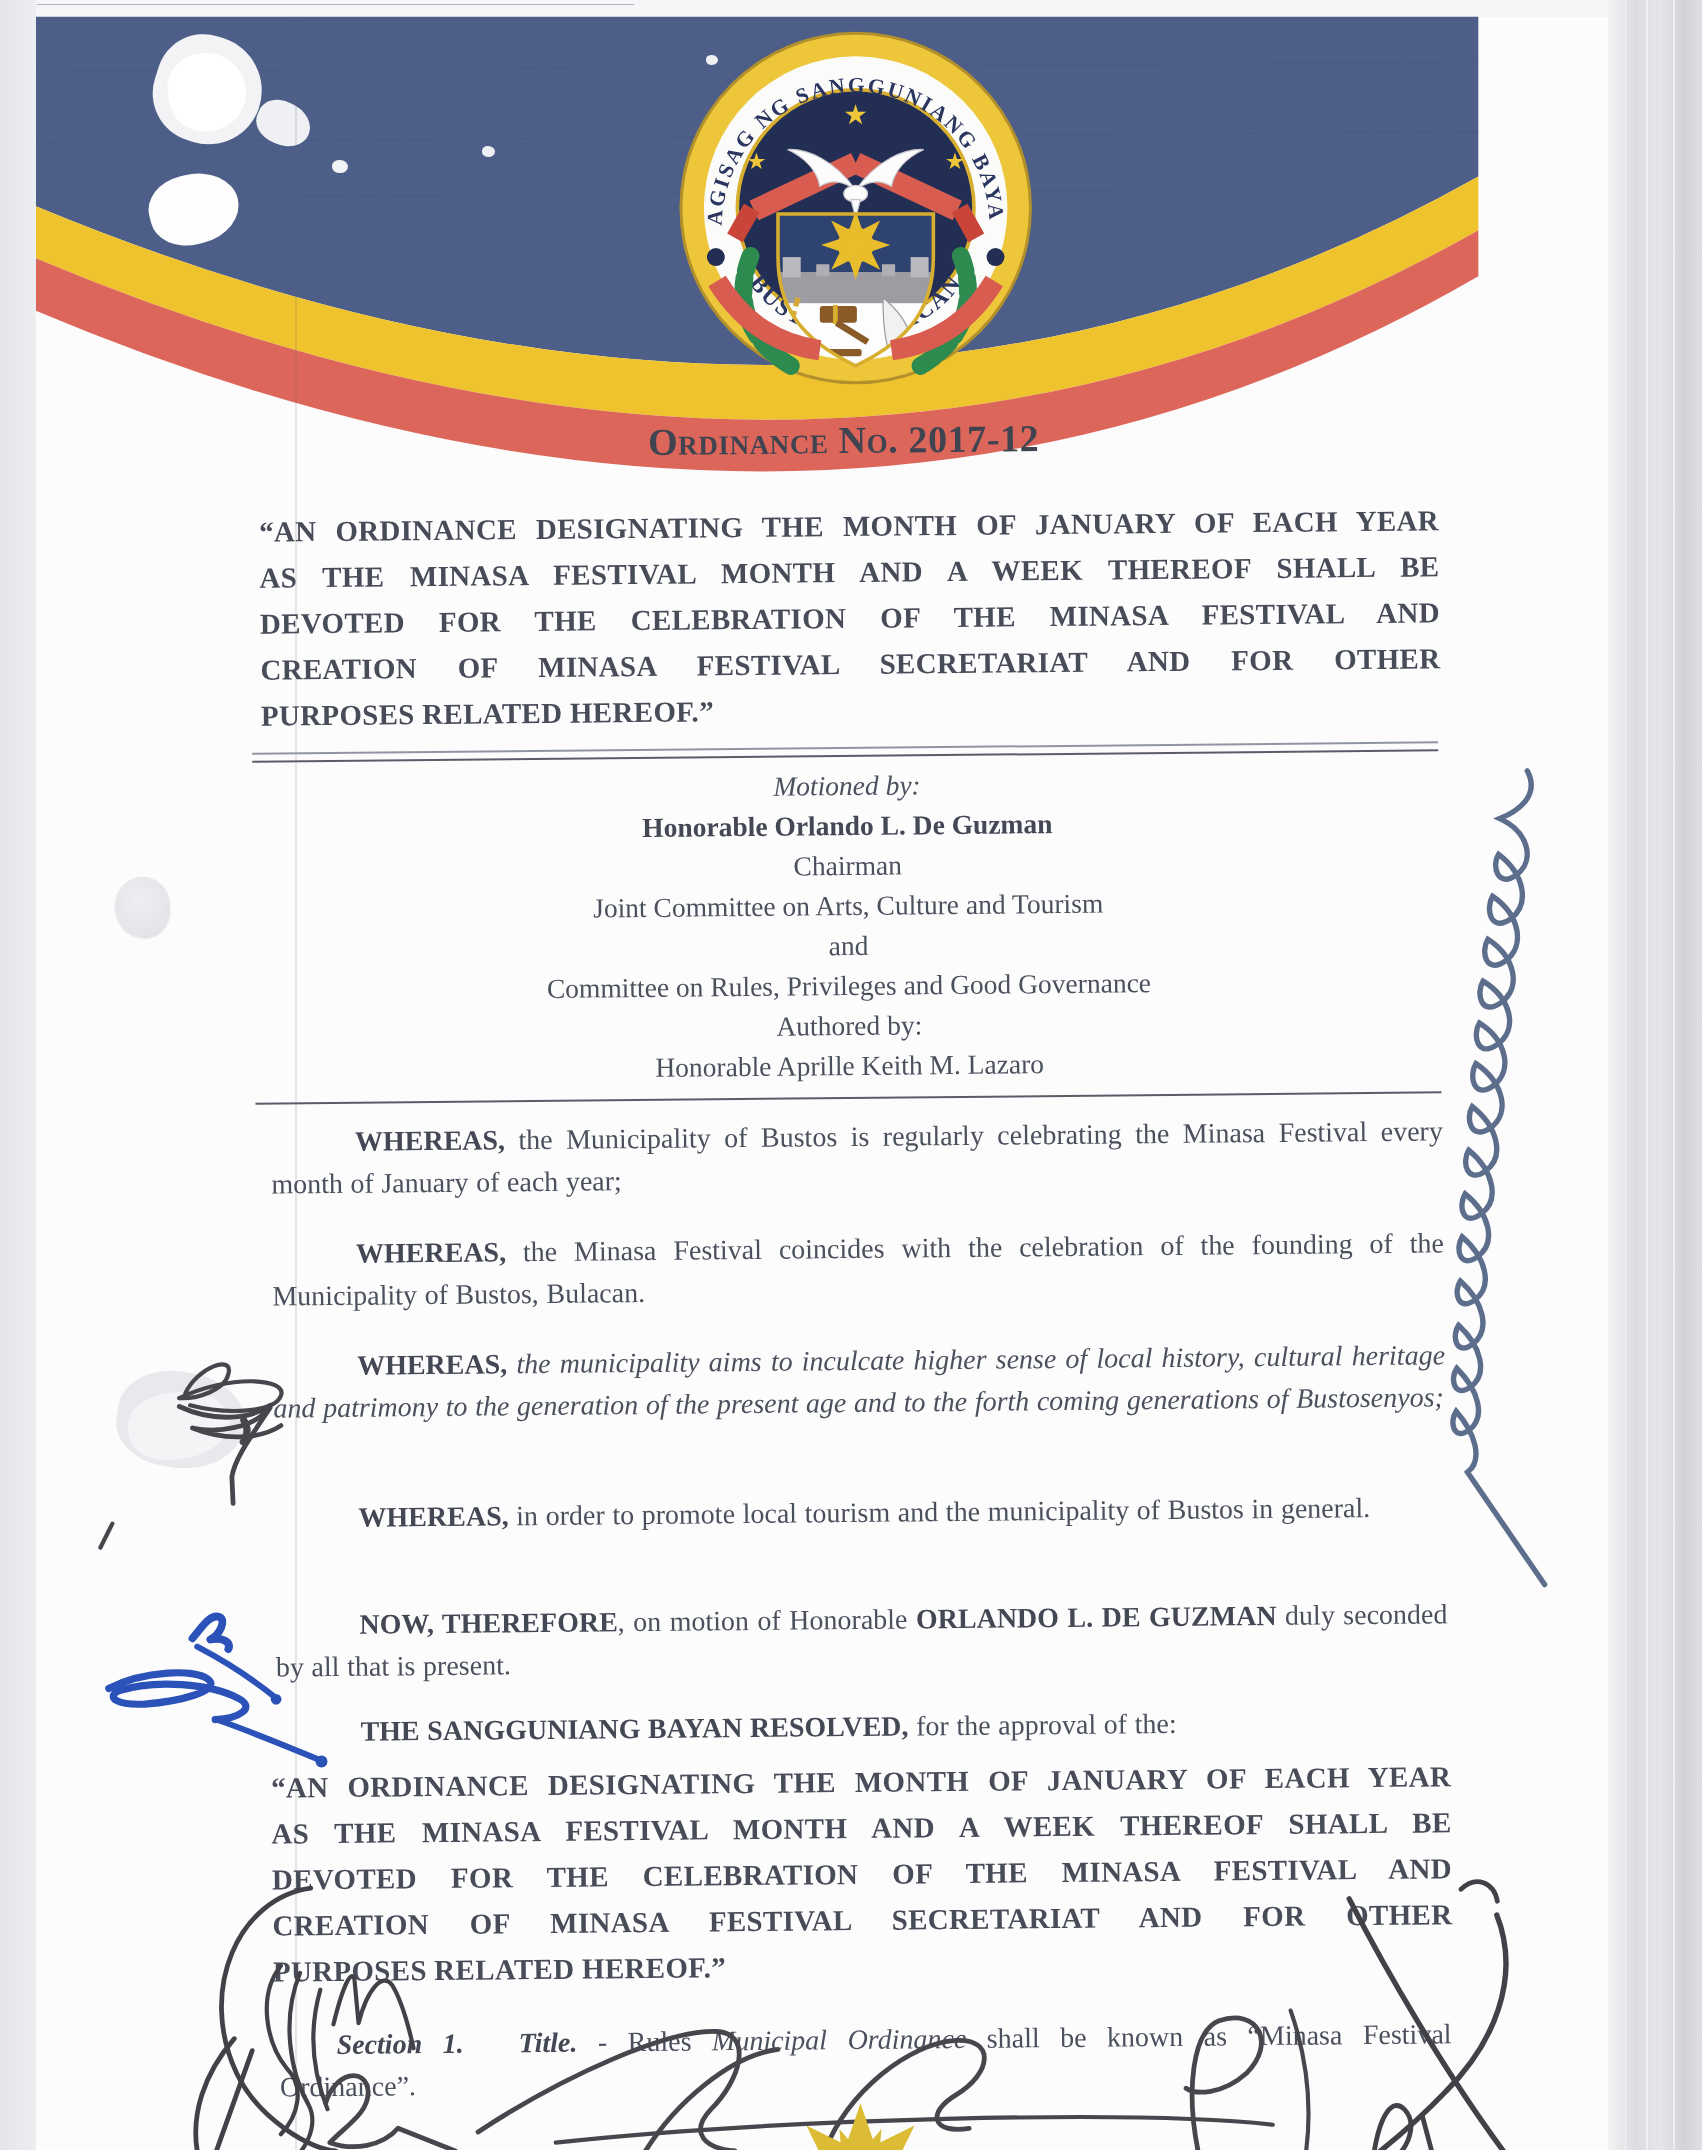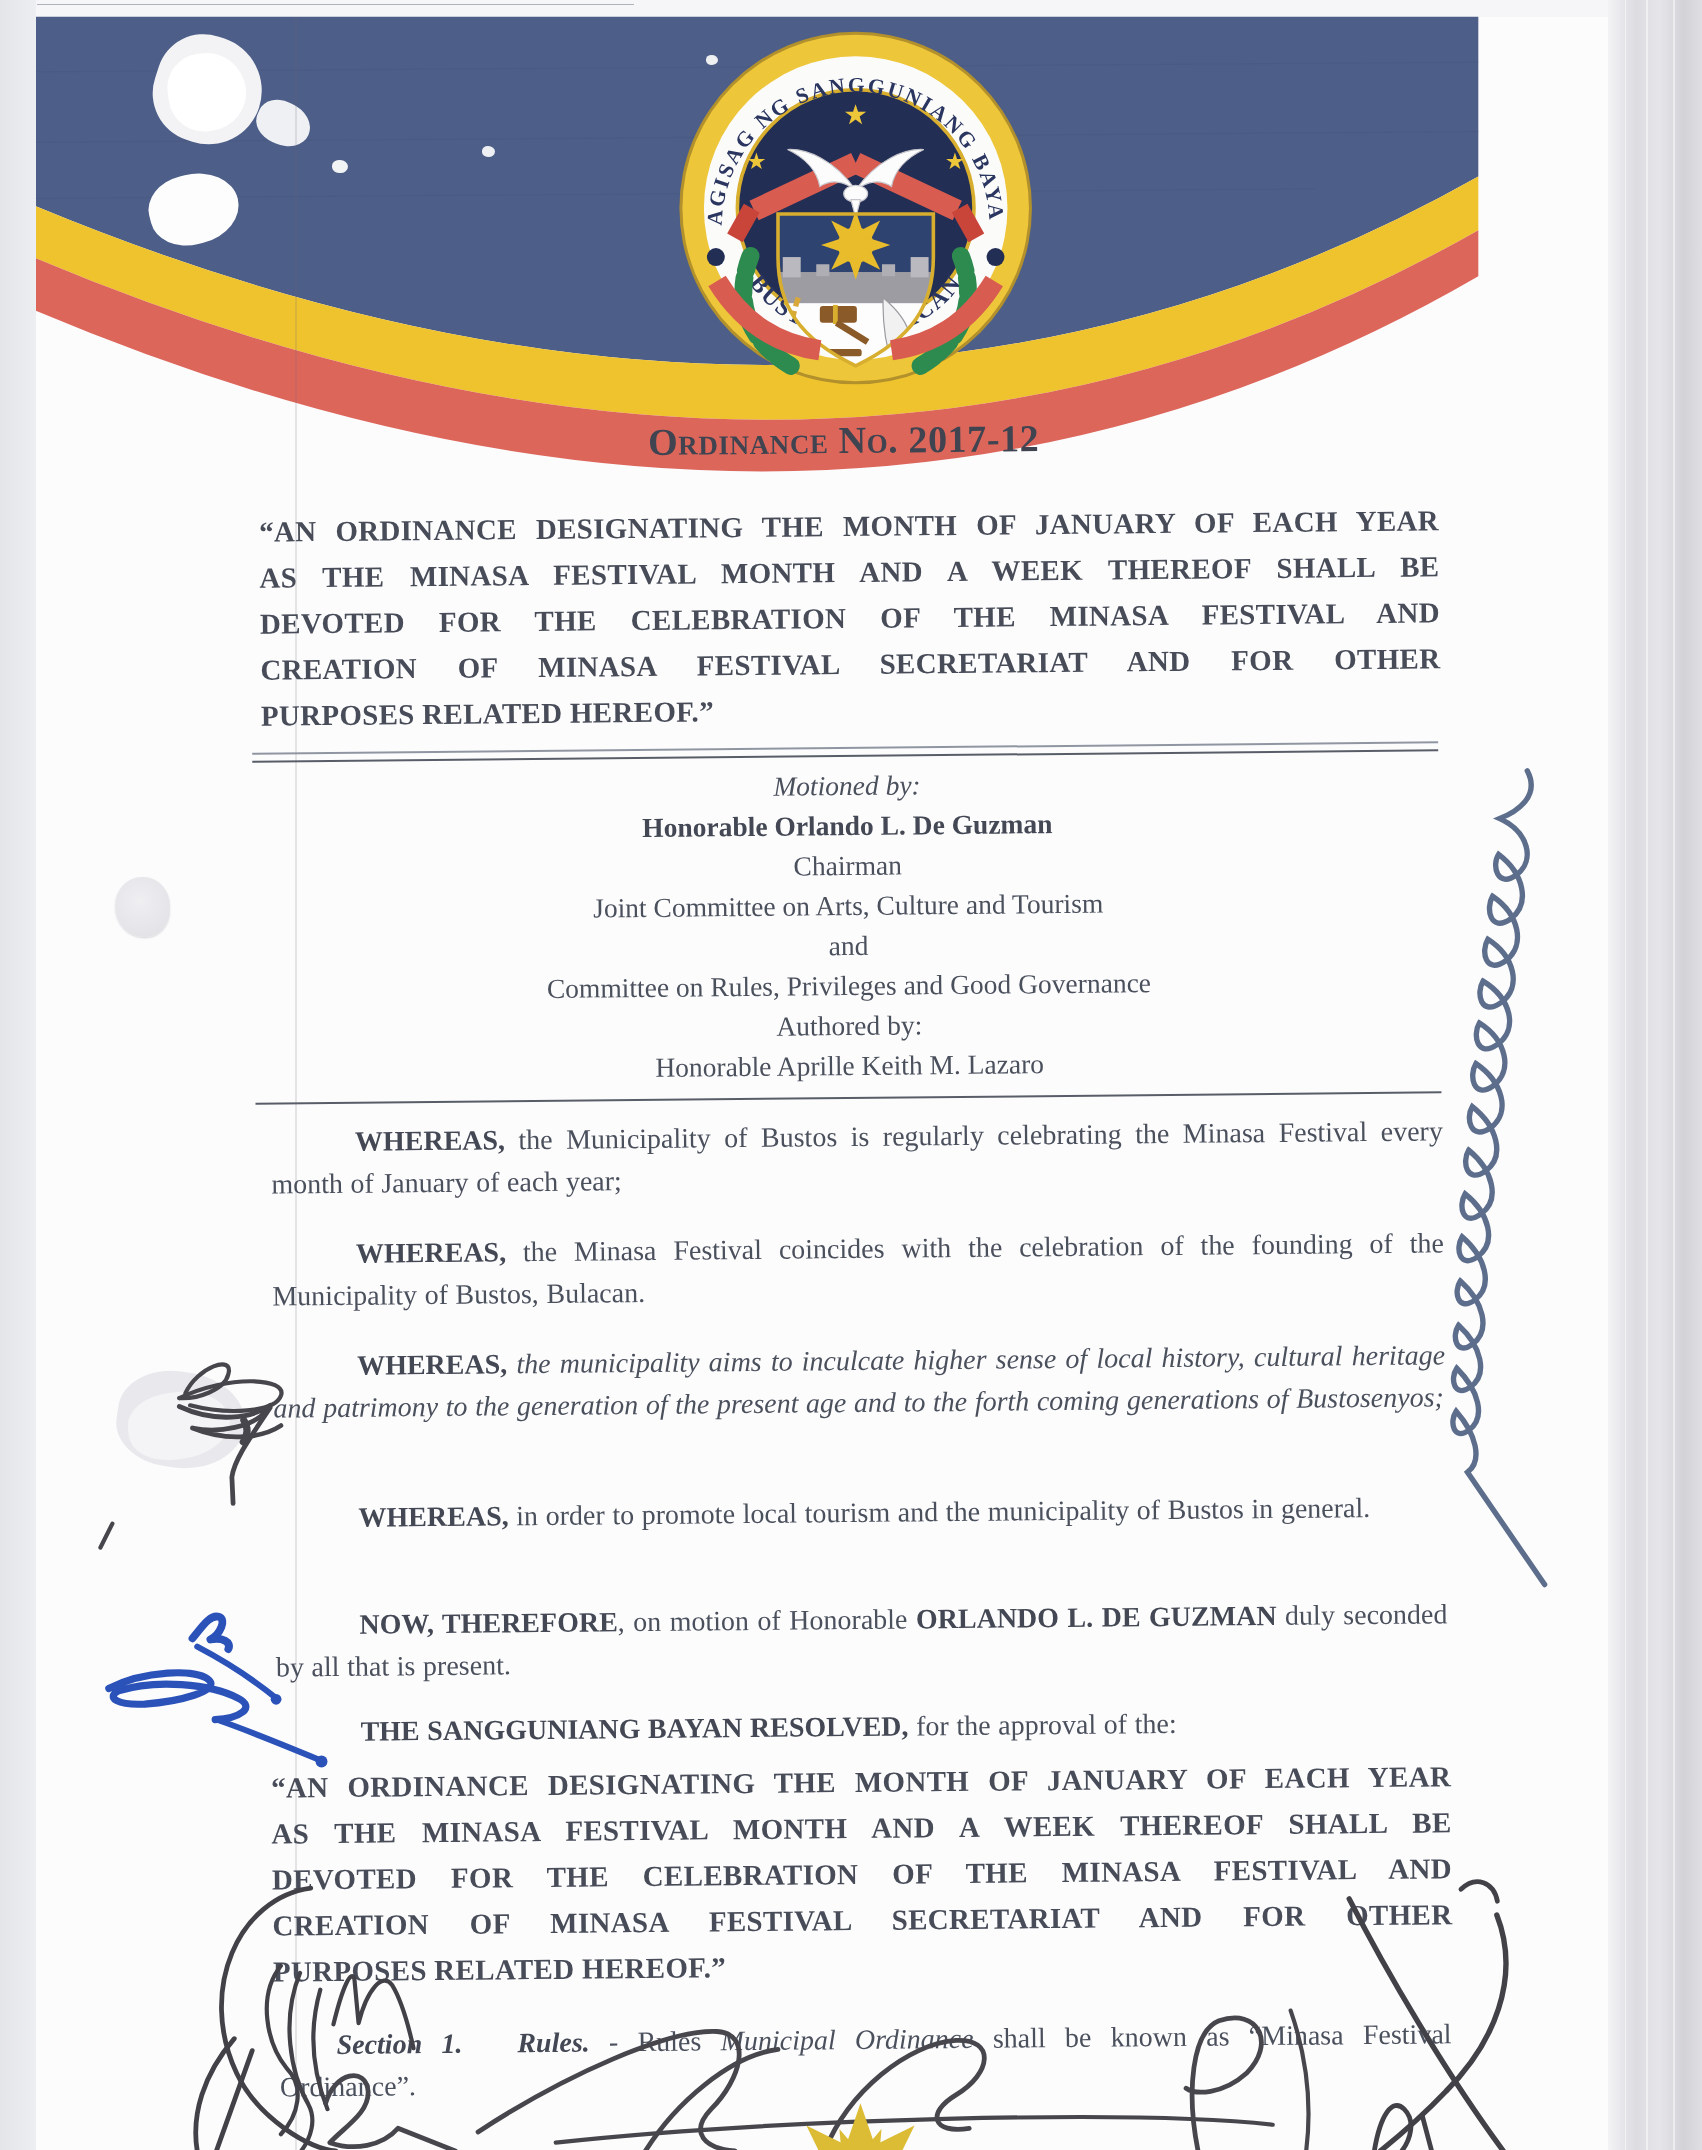--- a/index.html
+++ b/index.html
@@ -211,21 +211,21 @@
     <p class="body-p" style="top:1678px;"><span class="b">THE SANGGUNIANG BAYAN RESOLVED,</span><span>  for the approval of the:</span></p>
 
     <div class="quote" style="top:1759px;">
       <div class="ln">“AN ORDINANCE DESIGNATING THE MONTH OF JANUARY OF EACH YEAR</div>
       <div class="ln">AS THE MINASA FESTIVAL MONTH AND A WEEK THEREOF SHALL BE</div>
       <div class="ln">DEVOTED FOR THE CELEBRATION OF THE MINASA FESTIVAL AND</div>
       <div class="ln">CREATION OF MINASA FESTIVAL SECRETARIAT AND FOR OTHER</div>
       <div class="ln">PURPOSES RELATED HEREOF.”</div>
     </div>
 
-    <p class="body-p" style="top:1991px;text-indent:0;"><span class="b it sec-lead">Section 1.</span><span class="sec-gap"></span><span class="b it">Rules.</span><span> - Rules </span><span class="it">Municipal Ordinance</span><span> shall be known as “Minasa Festival Ordinance”.</span></p>
+    <p class="body-p" style="top:1991px;text-indent:0;"><span class="b it sec-lead">Section 1.</span><span class="sec-gap"></span><span class="b it">Title.</span><span> - Rules </span><span class="it">Municipal Ordinance</span><span> shall be known as “Minasa Festival Ordinance”.</span></p>
   </div>
 
   <div class="hole"></div>
   <div class="blob" style="left:117px;top:1372px;width:128px;height:96px;background:#e9e9ed;transform:rotate(8deg);"></div>
   <div class="blob" style="left:128px;top:1392px;width:102px;height:67px;background:#f4f4f6;transform:rotate(-6deg);"></div>
 
   <svg class="nosel" width="1703" height="2151" viewBox="0 0 2850 3600">
 
     <g stroke="#46464c" fill="none" stroke-linecap="round" stroke-linejoin="round">
       <path stroke-width="7" d="M310,2332 C330,2288 392,2266 382,2300 C376,2326 330,2342 300,2340"></path>

